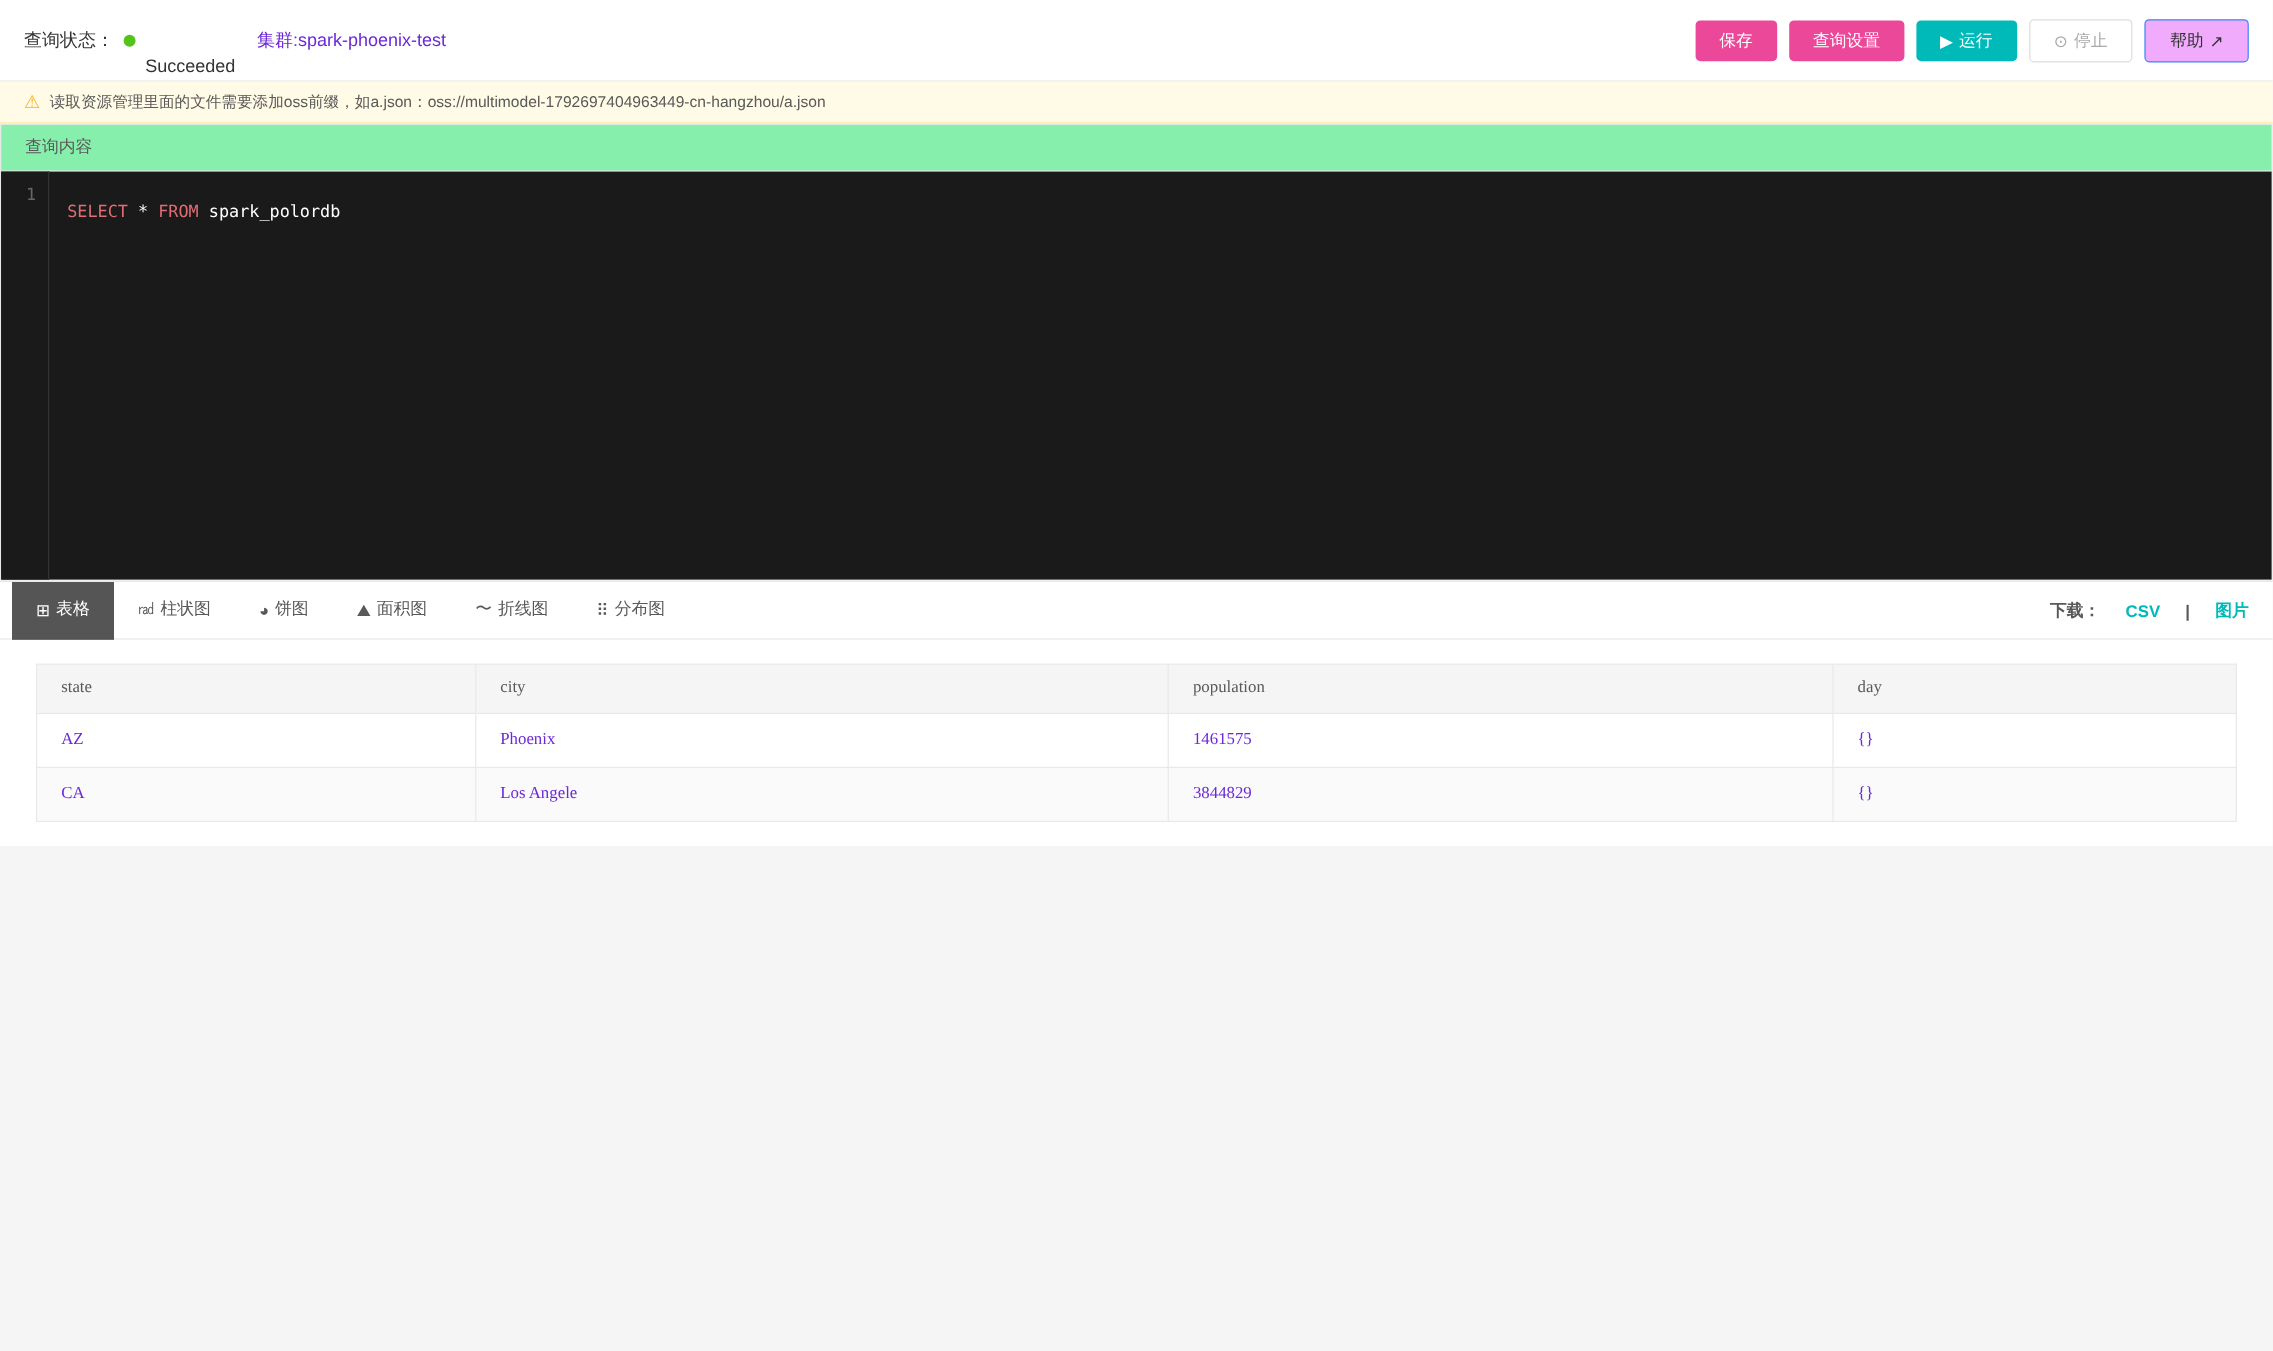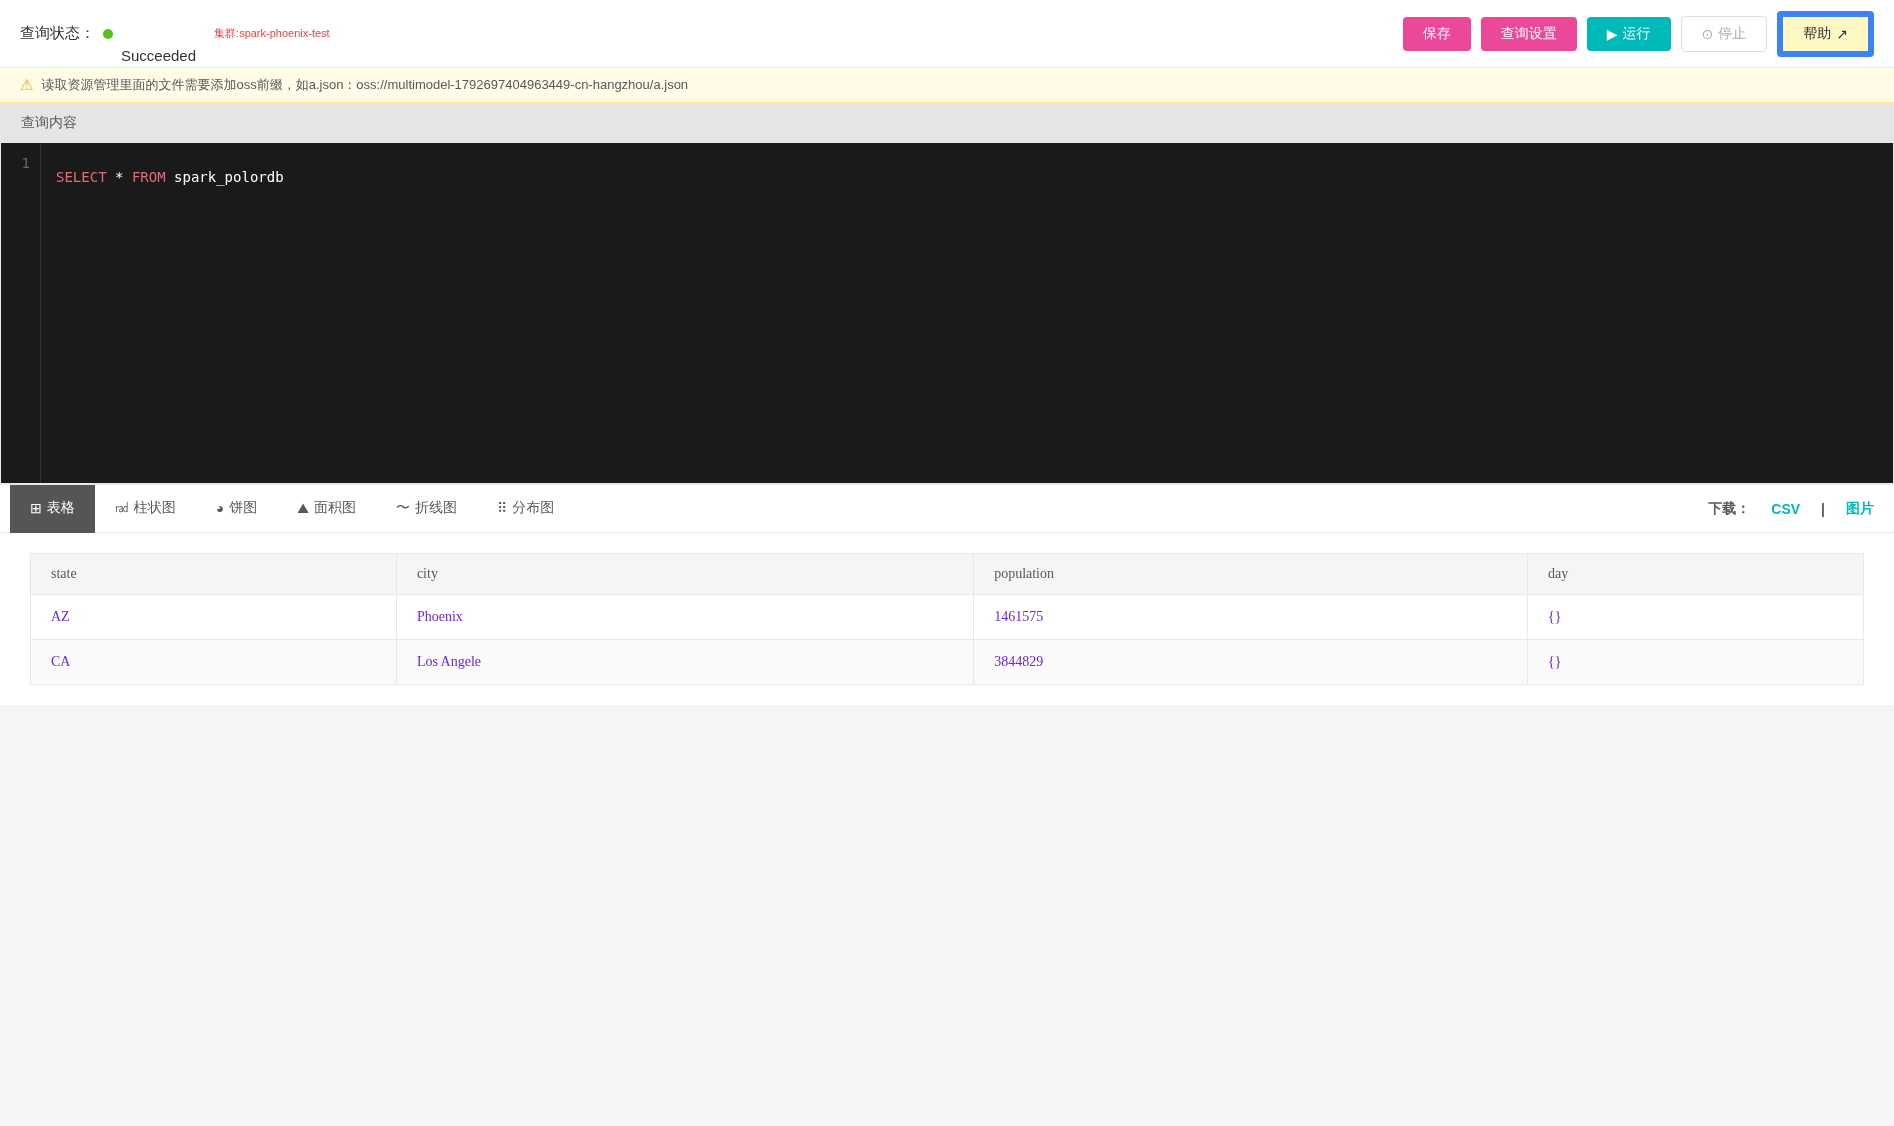--- a/index.html
+++ b/index.html
@@ -8,47 +8,47 @@
     
     .header-bar {
       display: flex; align-items: center; justify-content: space-between;
       background: #fff; padding: 0 20px; height: 68px;
       border-bottom: 1px solid #e8e8e8;
     }
     .header-left { display: flex; align-items: center; gap: 8px; justify-content: space-between; }
     .status-label { font-size: 15px; color: #333; }
     .status-dot { width: 10px; height: 10px; border-radius: 50%; background: #52c41a; display: inline-block; }
     .status-text { font-size: 15px; color: #333; font-weight: 500; margin-top: 44px; }
-    .cluster-text { font-size: 11px; color: #ef4444; margin-left: 10px; }
+    .cluster-text { font-size: 15px; color: #6d28d9; margin-left: 10px; }
     .header-right { display: flex; align-items: center; gap: 10px; }
 
     .btn {
       padding: 8px 20px; border-radius: 4px; border: none; cursor: pointer;
       font-size: 14px; display: flex; align-items: center; gap: 5px;
     }
     .btn-primary { background: #ec4899; color: #fff; }
     .btn-run { background: #00b9b9; color: #fff; }
     .btn-stop { background: #fff; color: #aaa; border: 1px solid #ddd; }
-    .btn-help { background: #fef9c3; color: #333; border: 6px solid #3b82f6; }
+    .btn-help { background: #f0abfc; color: #333; border: 1px solid #3b82f6; }
 
     
     .warning-bar {
       background: #fffbe6; border-bottom: 1px solid #ffe58f;
       padding: 8px 20px; display: flex; align-items: center; gap: 8px;
       font-size: 13px; color: #595959;
     }
     .warning-icon { color: #faad14; font-size: 15px; }
 
     
     .query-section {
       background: #fff; margin: 0; border: 1px solid #e8e8e8;
     }
     .query-label {
       padding: 10px 20px; font-size: 14px; color: #595959;
-      border-bottom: 1px solid #e8e8e8; background: #e5e5e5;
+      border-bottom: 1px solid #e8e8e8; background: #86efac;
     }
     .editor-area {
       background: #1a1a1a; min-height: 340px; padding: 0;
       display: flex; position: relative;
     }
     .line-numbers {
       background: #1a1a1a; padding: 12px 10px; min-width: 40px;
       color: #666; font-family: monospace; font-size: 14px;
       text-align: right; user-select: none; border-right: 1px solid #333;
     }

